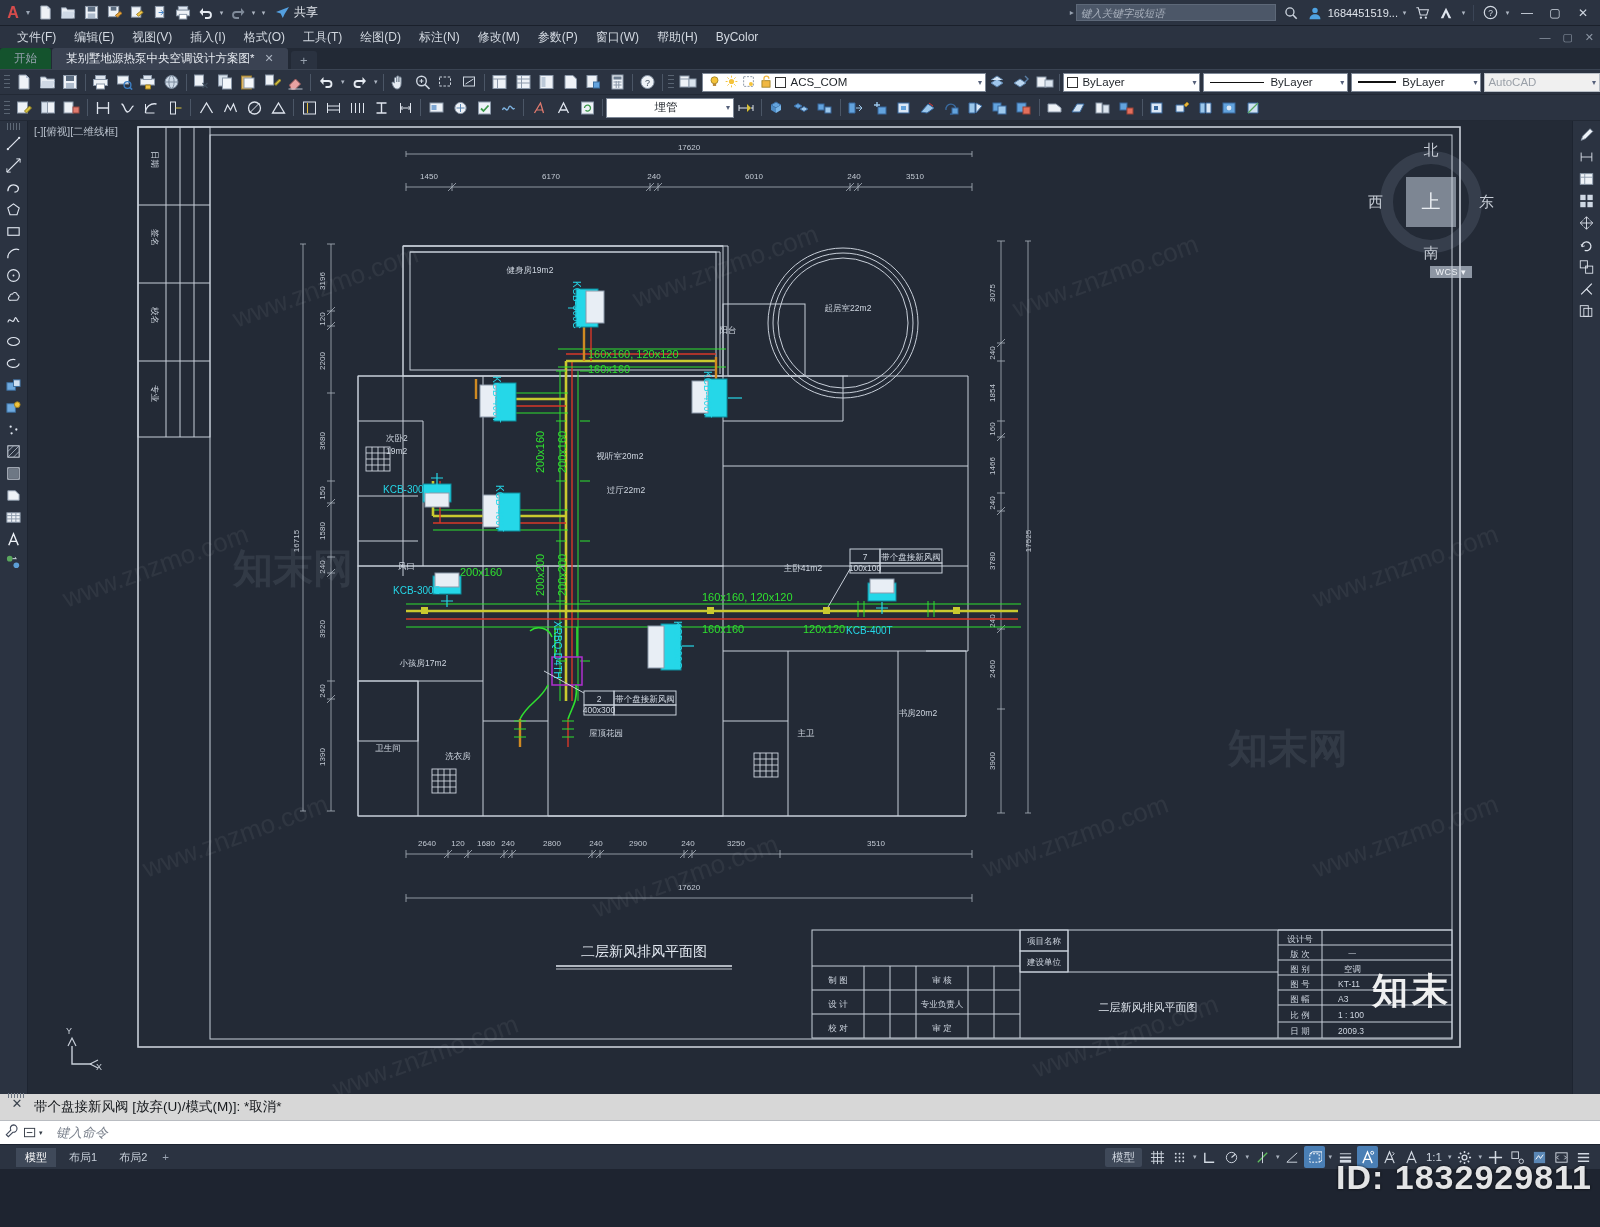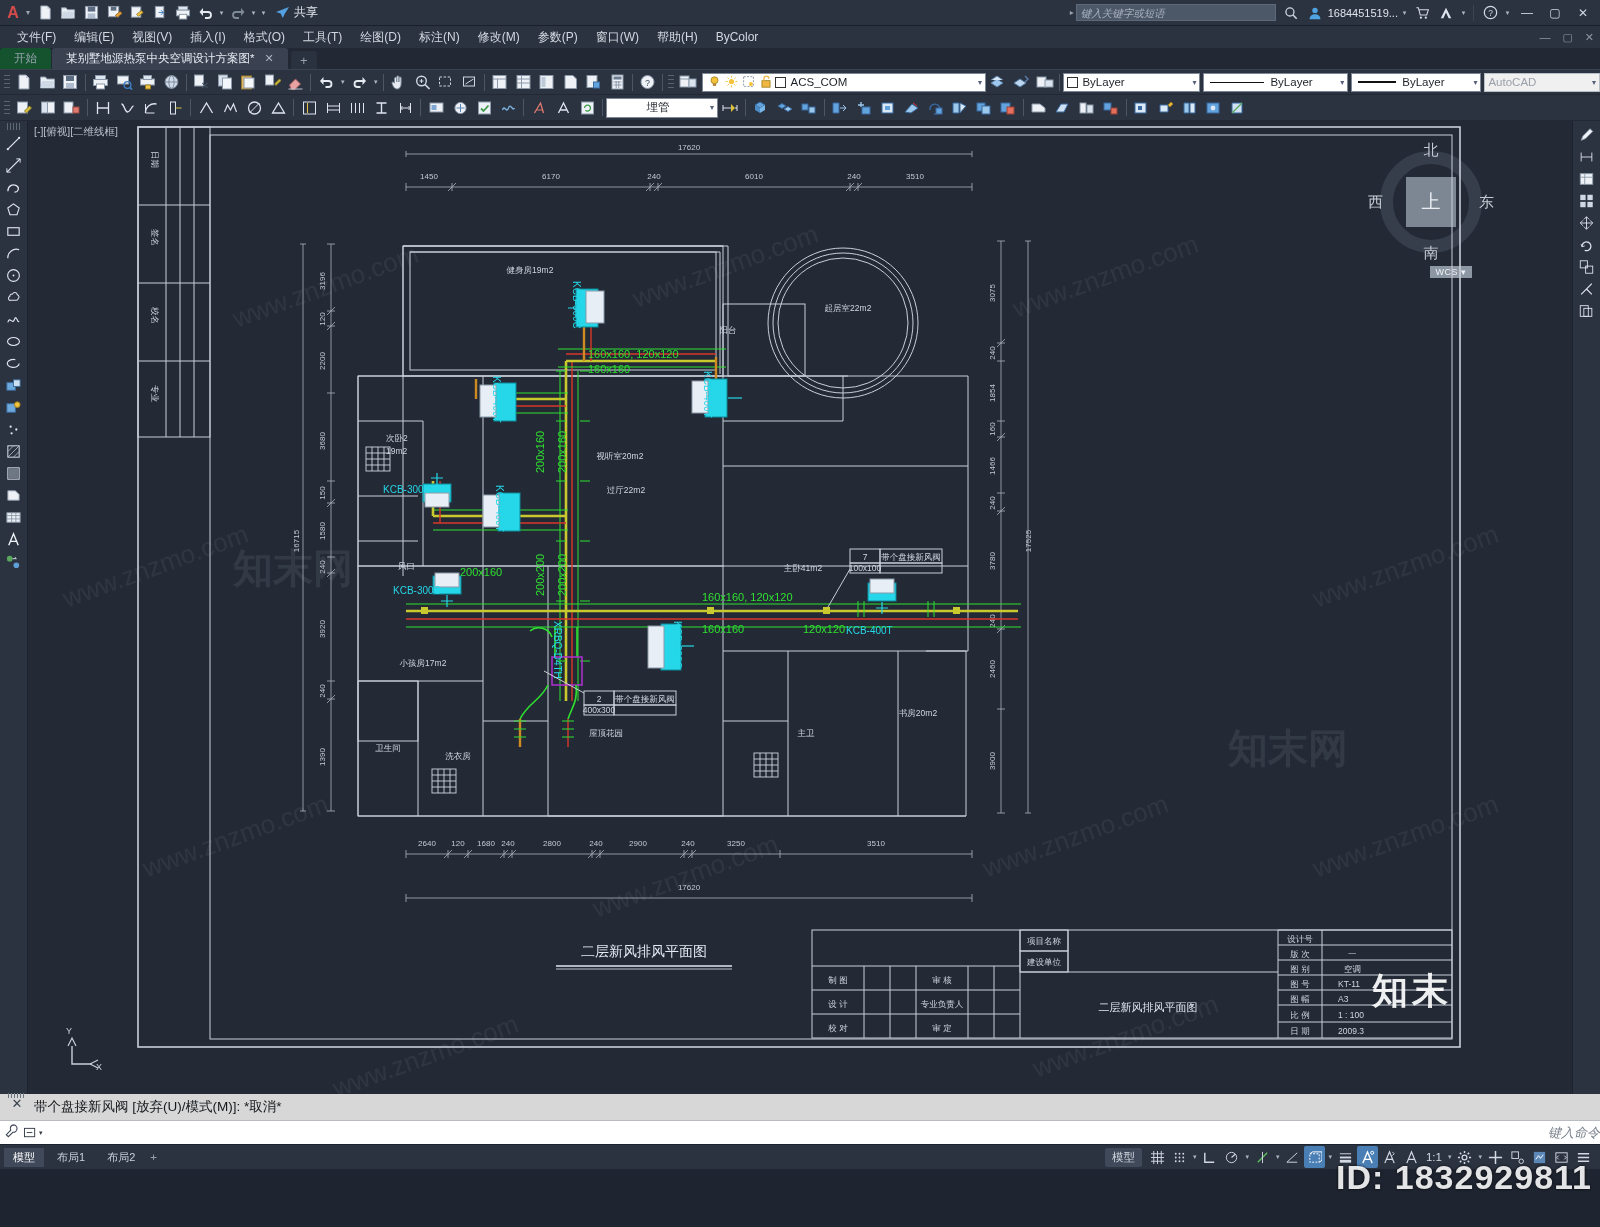--- a/index.html
+++ b/index.html
@@ -143,29 +143,30 @@
   .cmd-dots{ position:absolute; left:8px; top:-1px; width:16px; height:5px;
      background:repeating-linear-gradient(to right,#6b7481 0 1px,transparent 1px 3px);}
   .cmdinput{
     height:24px; background:#fff; display:flex; align-items:center; padding-left:34px;
     position:relative; border-top:1px solid #b9bcc1;
   }
   .cmd-wrench{ position:absolute; left:5px; color:#41495a; font-size:14px; }
   .cmd-mini{ position:absolute; left:24px; display:flex; align-items:center; color:#333a44; }
   .cmdinput input{
     border:0; outline:0; width:100%; font-size:13px; color:#6a7280; font-style:italic;
-    font-family:"Liberation Sans",sans-serif; margin-left:22px;text-align:right;
+    font-family:"Liberation Sans",sans-serif; margin-left:22px;
   }
   .cmdinput input::placeholder{ color:#7b828d; font-style:italic; }
 
   
   .statusbar{
     height:25px; background:#2b3341; display:flex; align-items:center;
     font-size:11.5px; color:#d0d7e0; border-top:1px solid #1c2headache;
     border-top:1px solid #1c2330;
+    padding-left:12px;
   }
   .lay-tab{ padding:2px 9px; font-size:11px; color:#c8d0da; margin-left:4px;}
   .lay-tab.active{ background:#3f4959; color:#fff; }
   .lay-plus{ padding:2px 6px; color:#9aa4b1; }
   .sb-right{ margin-left:auto; display:flex; align-items:center; gap:1px; padding-right:6px;}
   .sbtn{ height:22px;min-width:20px;display:flex;align-items:center;justify-content:center;
          padding:0 3px;border-radius:2px;color:#d3dae3;}
   .sbtn.on{ background:#4a7fb5; }
   .sb-car{ font-size:7px; color:#aab2be; padding:0 2px; }
   .sb-model{ background:#3f4959; padding:2px 7px; border-radius:2px; margin-right:4px;}
@@ -724,21 +725,21 @@
       </svg>
     </div>
   <div class="tbtn">
       <svg width="17" height="16" viewBox="0 0 16 16">
         <rect x="2" y="2" width="12" height="12" fill="#eef2f7" stroke="#8c99aa"></rect>
         <path d="M5 8a3 3 0 1 1 1 2.3" stroke="#3c9a4a" fill="none" stroke-width="1.3"></path>
       </svg>
     </div>
   <div class="tsep"></div>
 
-  <div class="combo" style="width:112px;height:20px;align-items:center;">
+  <div class="combo" style="width:128px;height:20px;align-items:center;">
     <span class="cv" style="text-align:center;">埋管</span>
     <span class="carr">▾</span>
   </div>
   <div class="tbtn">
       <svg width="18" height="16" viewBox="0 0 18 16">
         <path d="M2 5v6M16 5v6M2 8h14" stroke="#dfe5ee"></path>
         <path d="M10 4l4 4-4 4" fill="#d8c23f" stroke="#8a7b22"></path>
       </svg>
     </div>
   <div class="tsep"></div>

